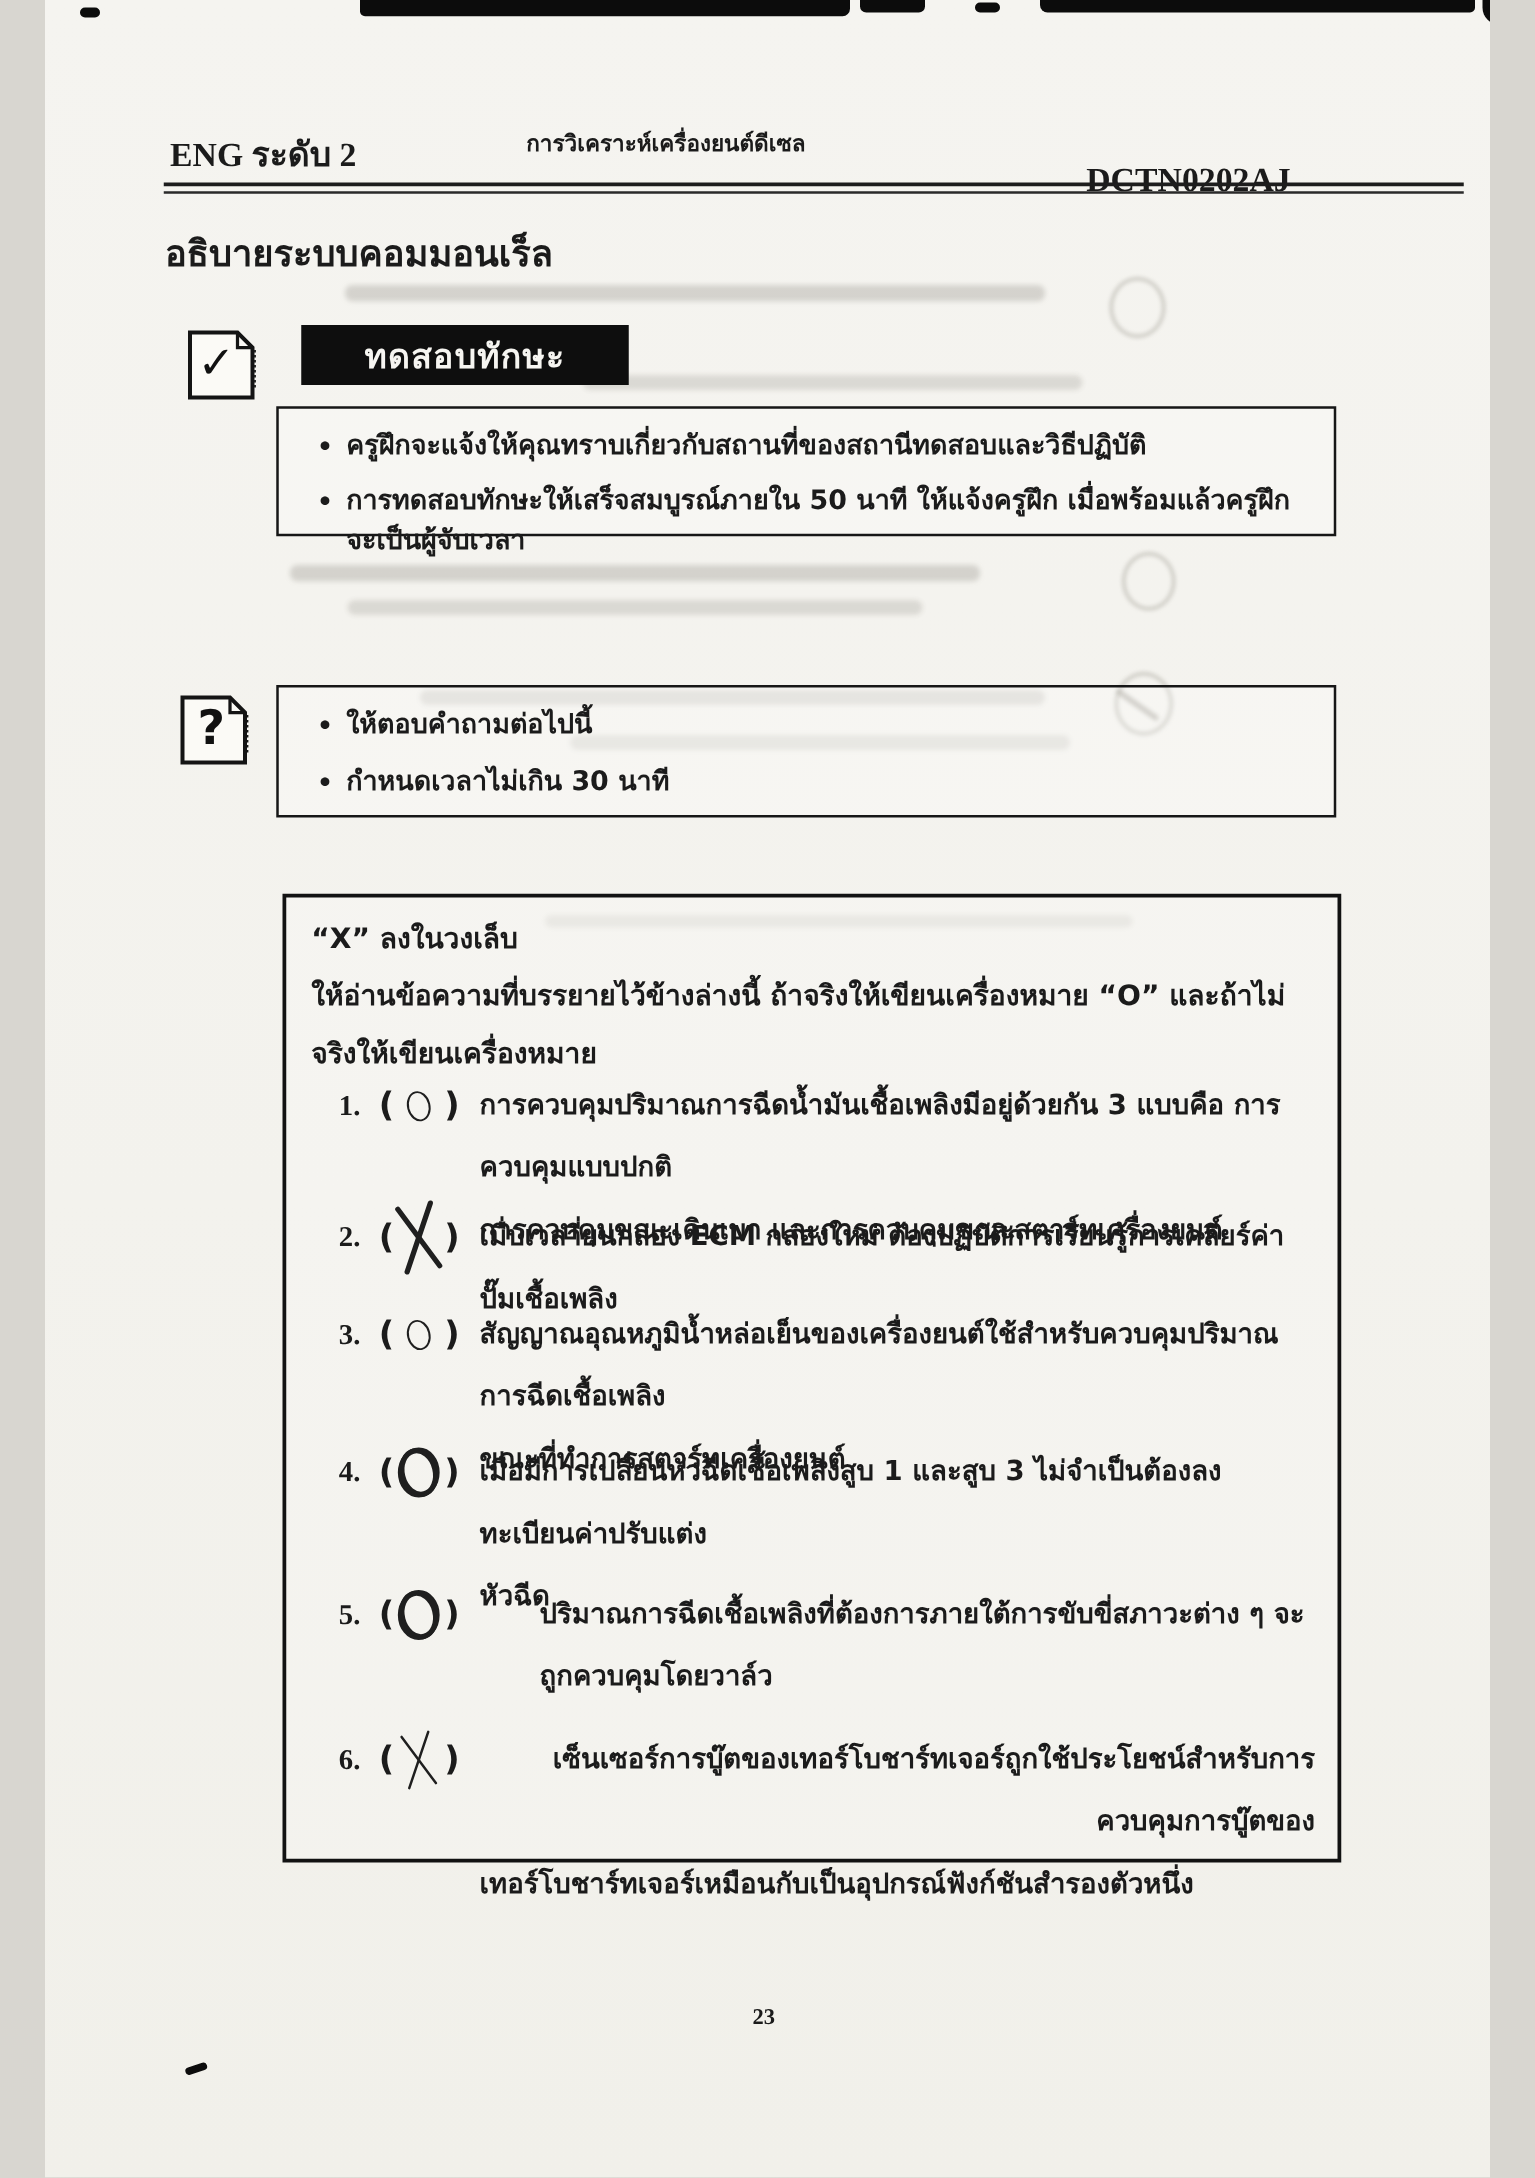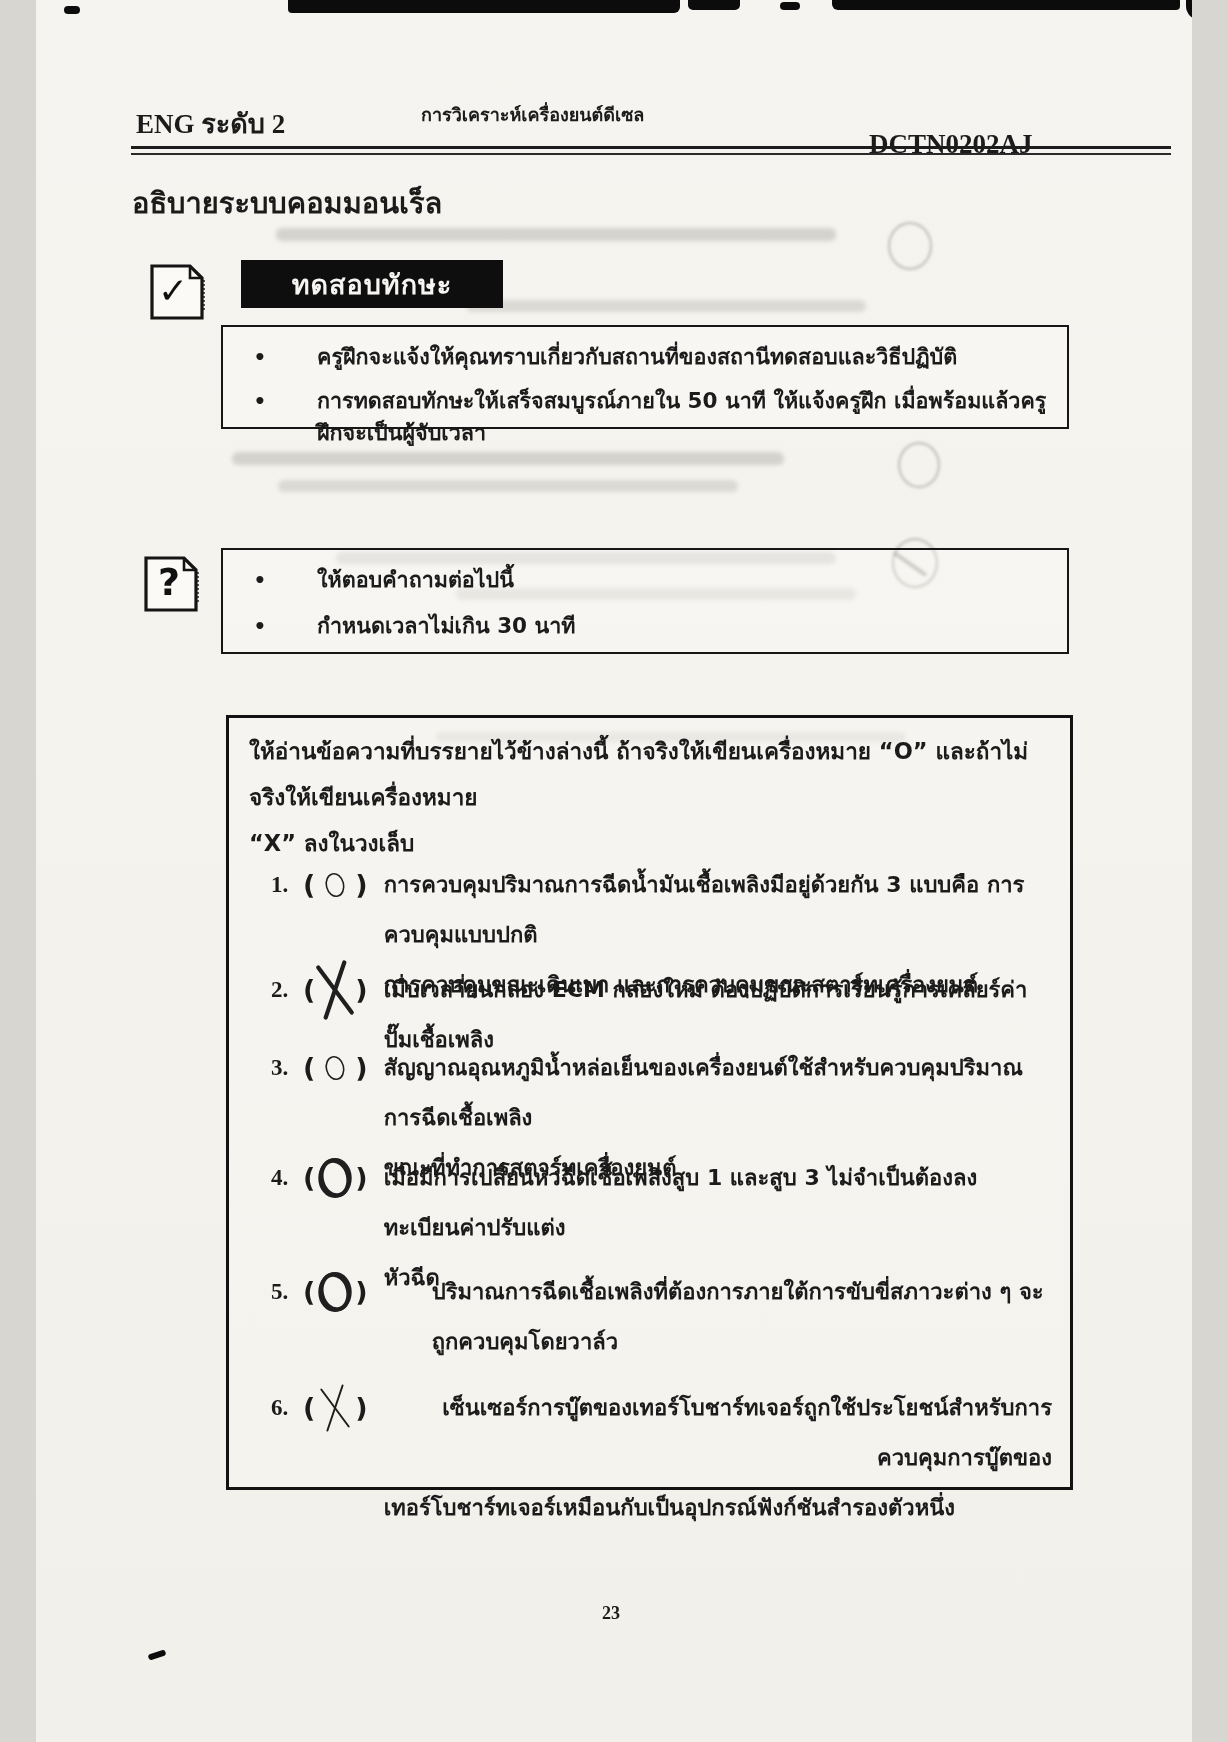--- a/index.html
+++ b/index.html
@@ -37,21 +37,21 @@
     background:#0e0e0e;color:#f6f5f1;
     font-weight:700;font-size:27px;
     display:flex;align-items:center;justify-content:center;
     letter-spacing:1px;
   }
 
   
   .note-box{border:2.5px solid #161616;background:rgba(255,255,255,.25);}
   .note-row{display:flex;align-items:flex-start;font-weight:700;font-size:21.5px;line-height:32px;}
   .note-bullet{width:34px;text-align:center;font-size:20px;flex:0 0 34px;}
-  .note-text{flex:1;margin-left:40px;}
+  .note-text{flex:1;}
 
   
   .main-box{border:3px solid #121212;background:rgba(255,255,255,.18);}
   .instr{font-weight:700;font-size:22.5px;line-height:46px;}
 
   .q{display:flex;align-items:flex-start;}
   .q-num{font-family:"Liberation Serif",serif;font-weight:700;font-size:23px;width:32px;flex:0 0 32px;line-height:50px;}
   .q-paren{font-size:27px;font-weight:700;line-height:50px;}
   .q-mark{position:relative;width:40px;height:50px;flex:0 0 40px;}
   .q-mark svg{position:absolute;left:50%;top:50%;transform:translate(-50%,-50%) rotate(-6deg);overflow:visible;}
@@ -140,22 +140,22 @@
     </div>
     <div class="note-row">
       <span class="note-bullet">•</span>
       <span class="note-text">กำหนดเวลาไม่เกิน 30 นาที</span>
     </div>
   </div>
 
   <div class="abs main-box" style="left:190px;top:715px;width:847px;height:775px;box-sizing:border-box;">
 
     <div class="abs instr" style="left:20px;top:10px;right:22px;">
+      <div>“X” ลงในวงเล็บ</div>
       <div>ให้อ่านข้อความที่บรรยายไว้ข้างล่างนี้ ถ้าจริงให้เขียนเครื่องหมาย “O” และถ้าไม่จริงให้เขียนเครื่องหมาย</div>
-      <div>“X” ลงในวงเล็บ</div>
     </div>
 
     <div class="q abs" style="left:42px;top:142px;right:18px;">
       <span class="q-num">1.</span>
       <span class="q-paren">(</span>
       <span class="q-mark mk-o mk-light mk-sm">
         <svg viewBox="0 0 40 56">
           <g class="shape-o">
             <ellipse class="stroke" cx="20" cy="28" rx="12" ry="16" transform="rotate(-8 20 28)"></ellipse>
             <ellipse class="stroke o2" cx="20" cy="28" rx="14" ry="17" transform="rotate(6 20 28)"></ellipse>

